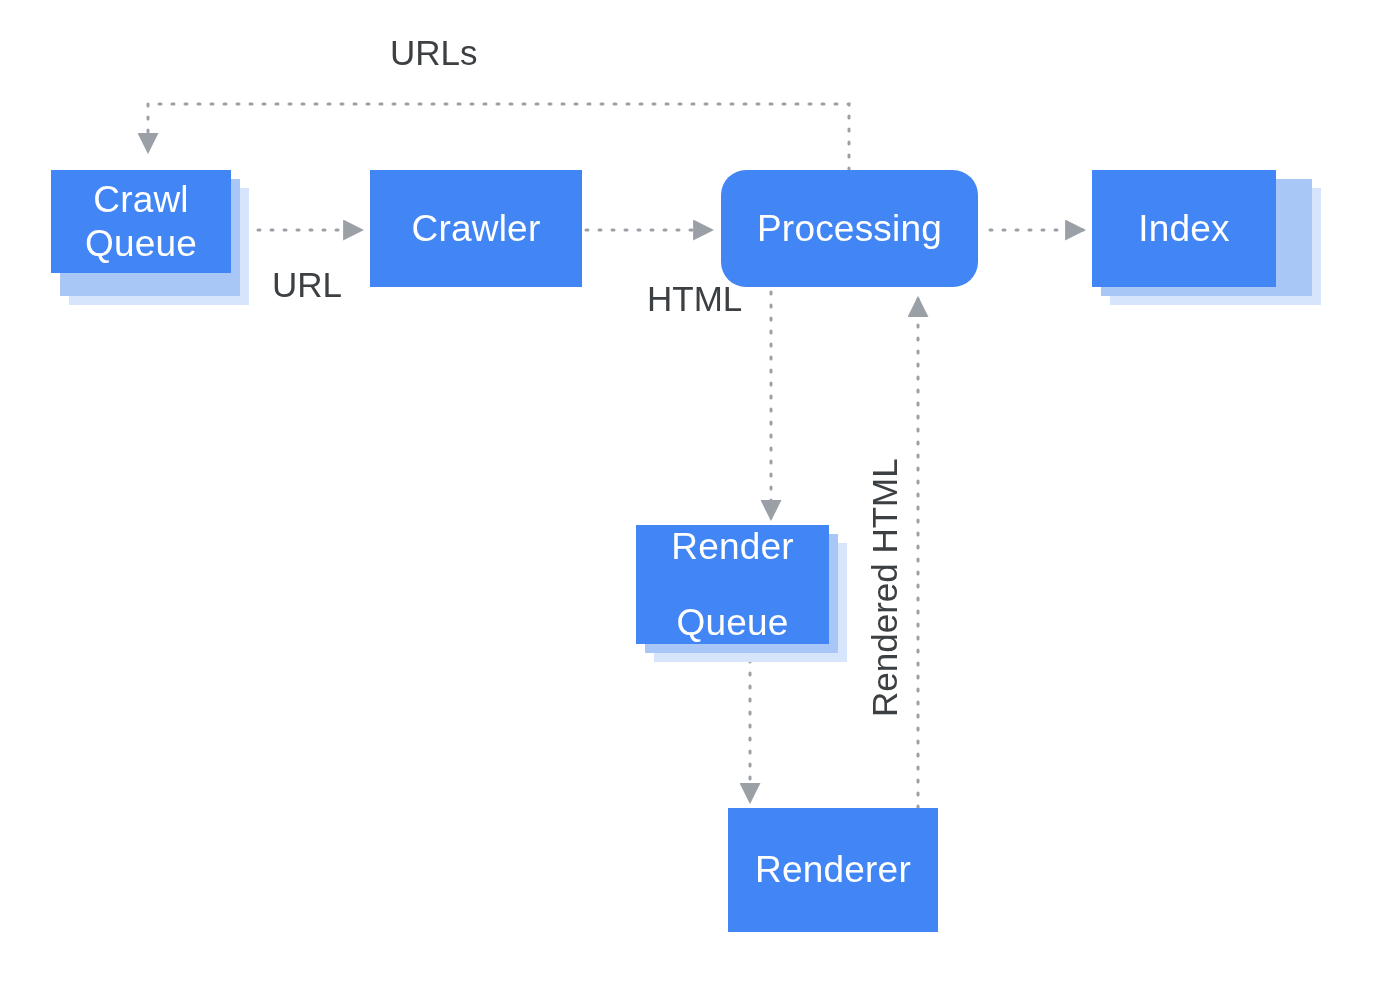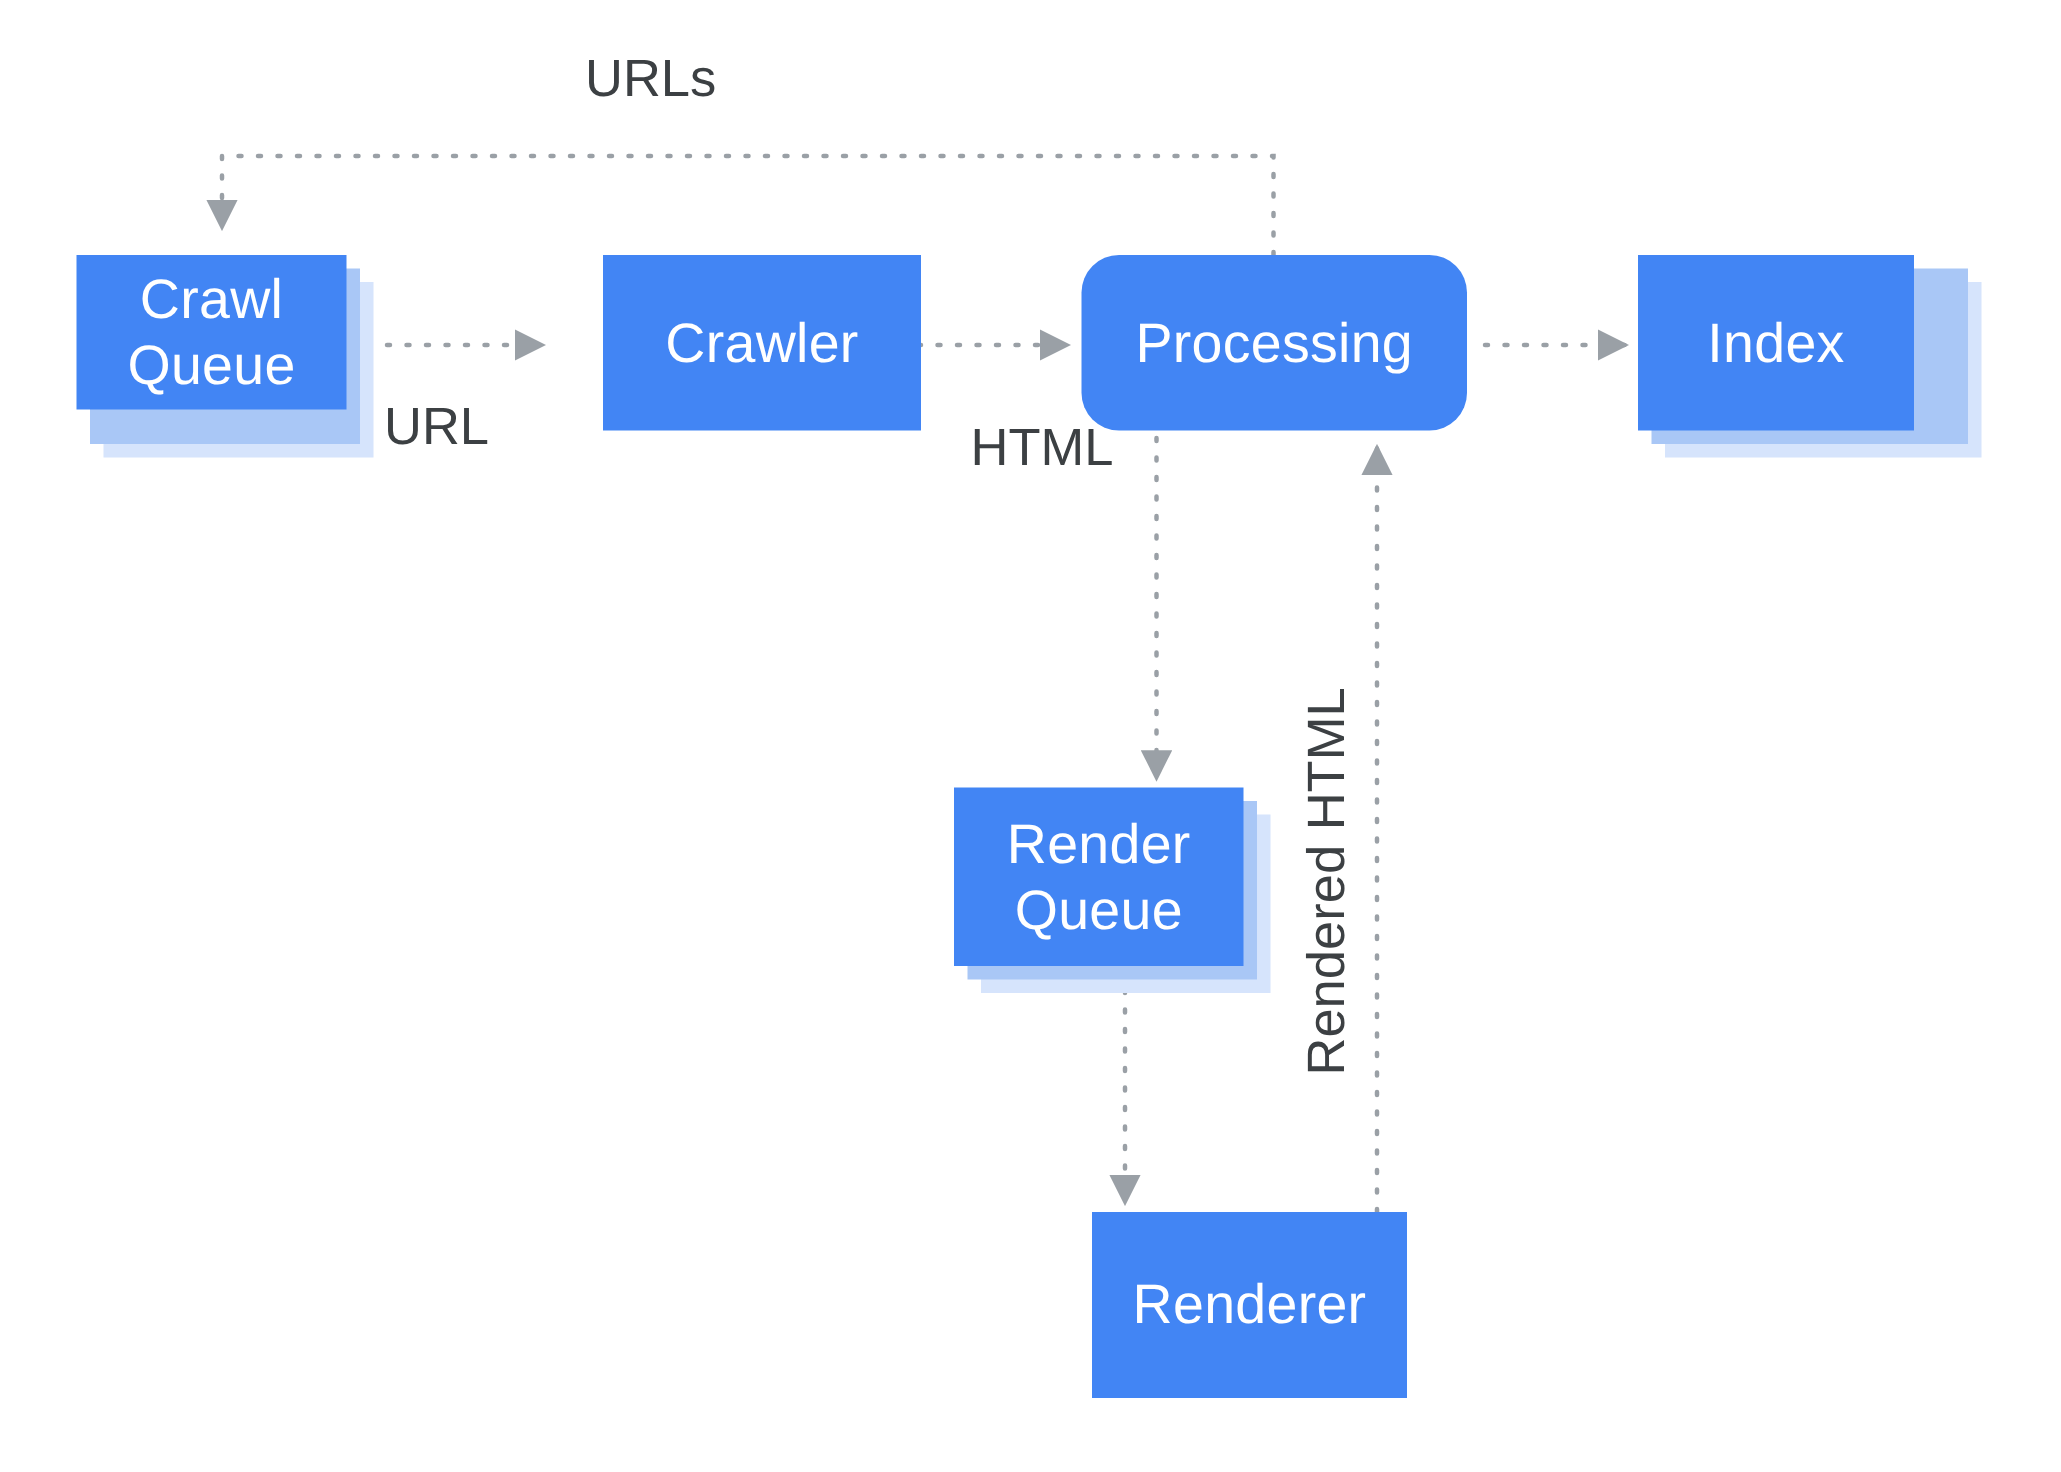--- a/index.html
+++ b/index.html
@@ -103,46 +103,46 @@
     </g>
   </svg>
 
   <div class="stack-back" style="left:69px; top:188px; width:180px; height:117px;"></div>
   <div class="stack-mid" style="left:60px; top:179px; width:180px; height:117px;"></div>
   <div class="node" style="left:51px; top:170px; width:180px; height:103px; flex-direction:column;">
     <span>Crawl</span>
     <span>Queue</span>
   </div>
 
-  <div class="node" style="left:370px; top:170px; width:212px; height:117px;margin-left:32px;">
+  <div class="node" style="left:370px; top:170px; width:212px; height:117px;">
     <span>Crawler</span>
   </div>
 
   <div class="node" style="left:721px; top:170px; width:257px; height:117px;border-radius:25px;">
     <span>Processing</span>
   </div>
 
   <div class="stack-back" style="left:1110px; top:188px; width:211px; height:117px;"></div>
   <div class="stack-mid" style="left:1101px; top:179px; width:211px; height:117px;"></div>
   <div class="node" style="left:1092px; top:170px; width:184px; height:117px;">
     <span>Index</span>
   </div>
 
   <div class="stack-back" style="left:654px; top:543px; width:193px; height:119px;"></div>
   <div class="stack-mid" style="left:645px; top:534px; width:193px; height:119px;"></div>
-  <div class="node" style="left:636px; top:525px; width:193px; height:119px; flex-direction:column;">
+  <div class="node" style="left:636px; top:525px; width:193px; height:119px; flex-direction:column;justify-content:space-between;">
     <span>Render</span>
     <span>Queue</span>
   </div>
 
   <div class="node" style="left:728px; top:808px; width:210px; height:124px;">
     <span>Renderer</span>
   </div>
 
   <div class="edge-label" style="left:390px; top:34px;">URLs</div>
 
-  <div class="edge-label" style="left:256px; top:266px;">URL</div>
+  <div class="edge-label" style="left:272px; top:266px;">URL</div>
 
   <div class="edge-label" style="left:600px; top:280px;margin-left:47px;">HTML</div>
 
   <div class="edge-label vertical" style="left:866px; top:717px;">Rendered HTML</div>
 
 </div>
 
 </body></html>

